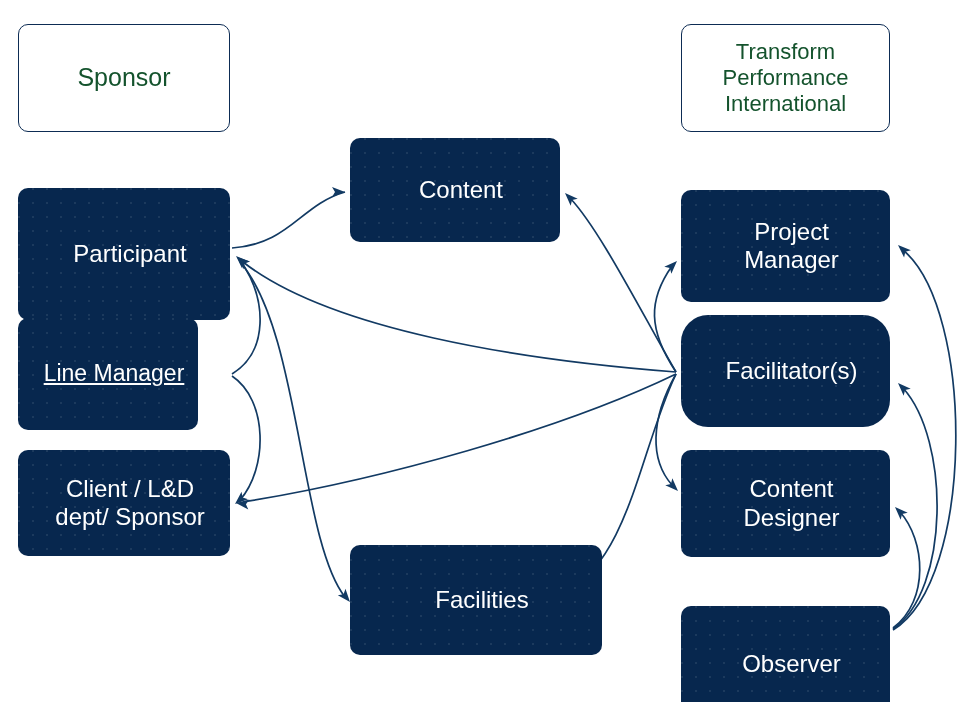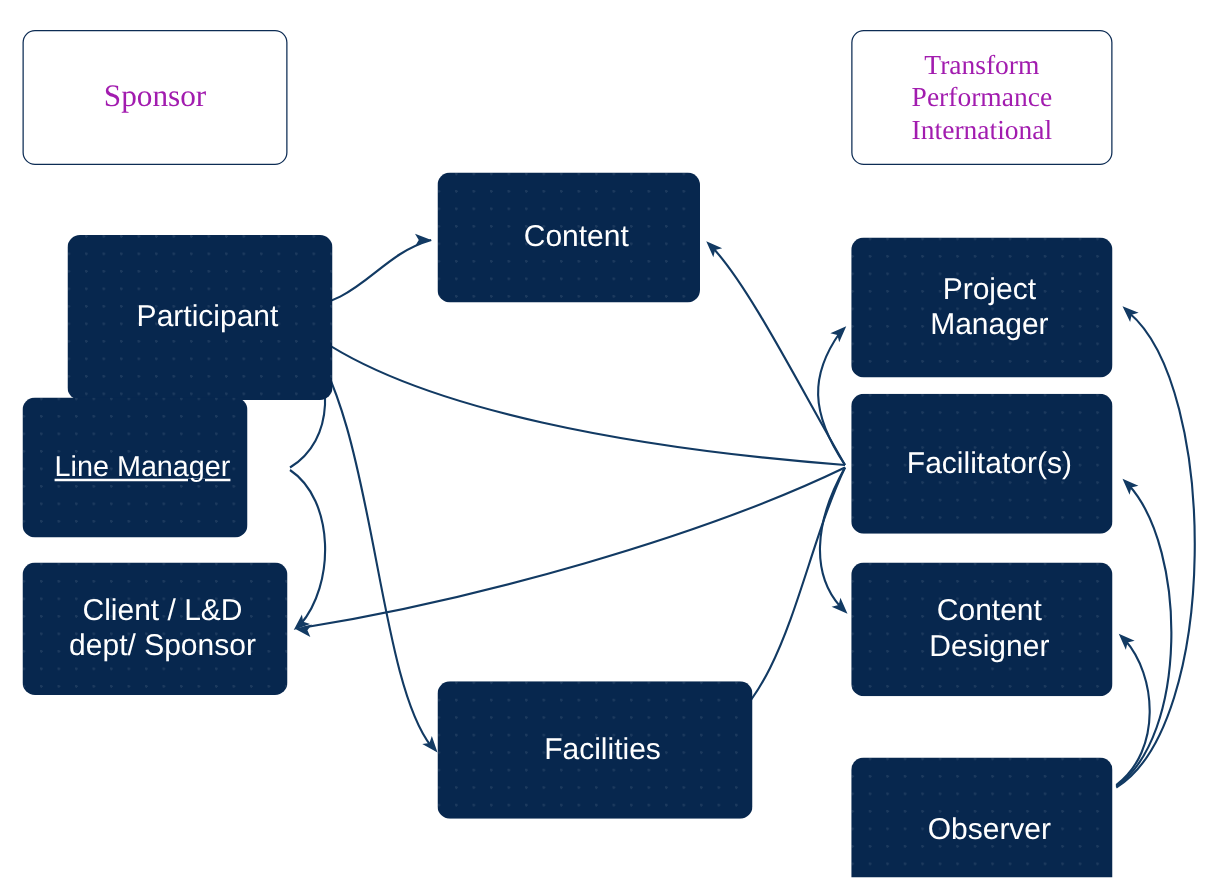--- a/index.html
+++ b/index.html
@@ -34,23 +34,22 @@
     background-color: #07274e;
     background-image:
       radial-gradient(circle at 1px 1px, rgba(255,255,255,0.085) 1px, transparent 1.2px);
     background-size: 14px 14px;
     color: #ffffff;
     border: none;
     padding-left: 20px;
   }
   .node.outline {
     background: #ffffff;
-    color: #a21caf;
+    color: #14532d;
     border: 1.6px solid #0d2c54;
-    font-family: Liberation Serif, serif;
   }
   .node .label {
     display: block;
     white-space: pre-line;
   }
   #arrows {
     position: absolute;
     left: 0;
     top: 0;
     width: 980px;
@@ -104,21 +103,21 @@
   <div class="node outline" style="left: 18px; top: 24px; width: 212px; height: 108px; font-size: 25px;">
     <span class="label">Sponsor</span>
   </div>
 
   <div class="node outline" style="left: 681px; top: 24px; width: 209px; height: 108px; font-size: 22px;">
     <span class="label">Transform
 Performance
 International</span>
   </div>
 
-  <div class="node filled" style="left: 18px; top: 188px; width: 212px; height: 132px; font-size: 24px; margin-left: 36px;">
+  <div class="node filled" style="left: 18px; top: 188px; width: 212px; height: 132px; font-size: 24px;">
     <span class="label">Participant</span>
   </div>
 
   <div class="node filled" style="left: 18px; top: 318px; width: 180px; height: 112px; font-size: 23px; text-decoration: underline;">
     <span class="label">Line Manager</span>
   </div>
 
   <div class="node filled" style="left: 18px; top: 450px; width: 212px; height: 106px; font-size: 24px;">
     <span class="label">Client / L&amp;D
 dept/ Sponsor</span>
@@ -130,21 +129,21 @@
 
   <div class="node filled" style="left: 350px; top: 545px; width: 252px; height: 110px; font-size: 24px;">
     <span class="label">Facilities</span>
   </div>
 
   <div class="node filled" style="left: 681px; top: 190px; width: 209px; height: 112px; font-size: 24px;">
     <span class="label">Project
 Manager</span>
   </div>
 
-  <div class="node filled" style="left: 681px; top: 315px; width: 209px; height: 112px; font-size: 24px;">
+  <div class="node filled" style="left: 681px; top: 315px; width: 209px; height: 112px; font-size: 24px; border-radius: 27px;">
     <span class="label">Facilitator(s)</span>
   </div>
 
   <div class="node filled" style="left: 681px; top: 450px; width: 209px; height: 107px; font-size: 24px;">
     <span class="label">Content
 Designer</span>
   </div>
 
   <div class="node filled" style="left: 681px; top: 570px; width: 209px; height: 117px; font-size: 24px; margin-top: 36px;">
     <span class="label">Observer</span>

